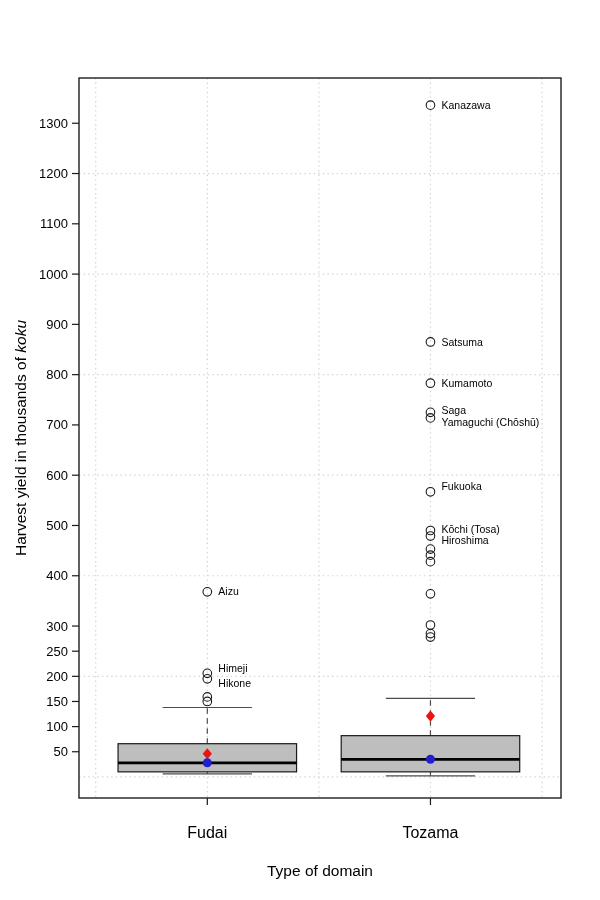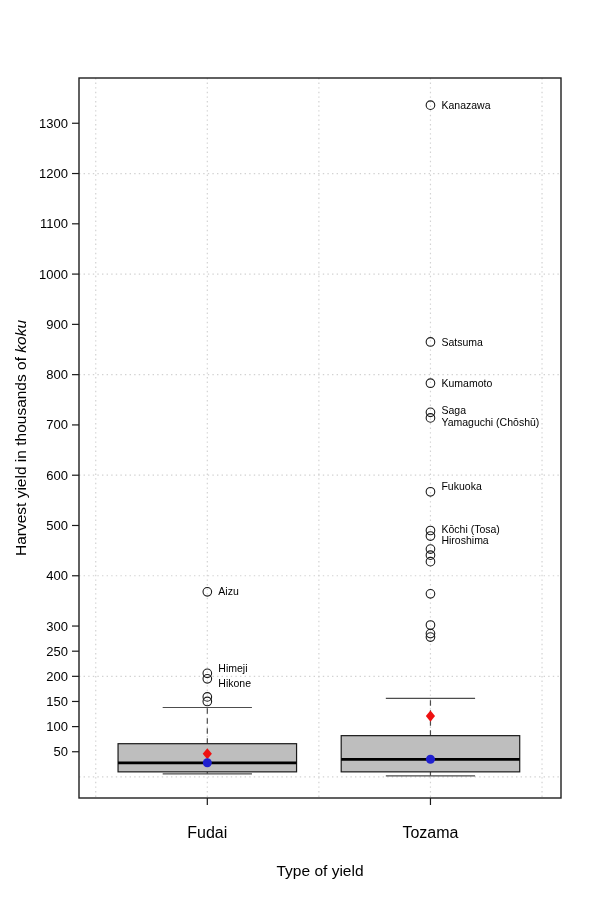--- a/index.html
+++ b/index.html
@@ -119,14 +119,14 @@
         <text x="441.45833333333326" y="386.795530726257" font-size="10.5" fill="#000000">Kumamoto</text>
         <circle cx="430.45833333333326" cy="341.9664804469274" r="4.3" fill="none" stroke="#1a1a1a" stroke-width="1.1"></circle>
         <text x="441.45833333333326" y="345.5664804469274" font-size="10.5" fill="#000000">Satsuma</text>
         <circle cx="430.45833333333326" cy="105.15083798882677" r="4.3" fill="none" stroke="#1a1a1a" stroke-width="1.1"></circle>
         <text x="441.45833333333326" y="108.75083798882676" font-size="10.5" fill="#000000">Kanazawa</text>
         <path d="M 430.45833333333326 710.4446927374302 L 435.0583333333333 716.0446927374302 L 430.45833333333326 721.6446927374302 L 425.85833333333323 716.0446927374302 Z" fill="#ee1111"></path>
         <circle cx="430.45833333333326" cy="759.2849162011173" r="4.5" fill="#2020d0"></circle>
       </g>
     </svg>
   <div class="axis-title" id="y-title"><span>Harvest yield in thousands of </span><span class="it">koku</span></div>
-  <div class="axis-title" id="x-title">Type of yield</div>
+  <div class="axis-title" id="x-title">Type of domain</div>
 </div>
 
 </body></html>

